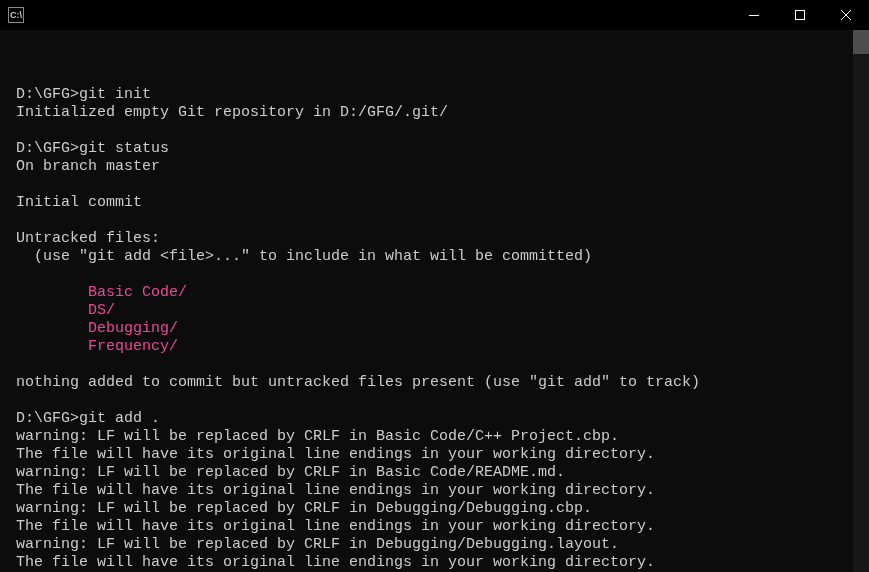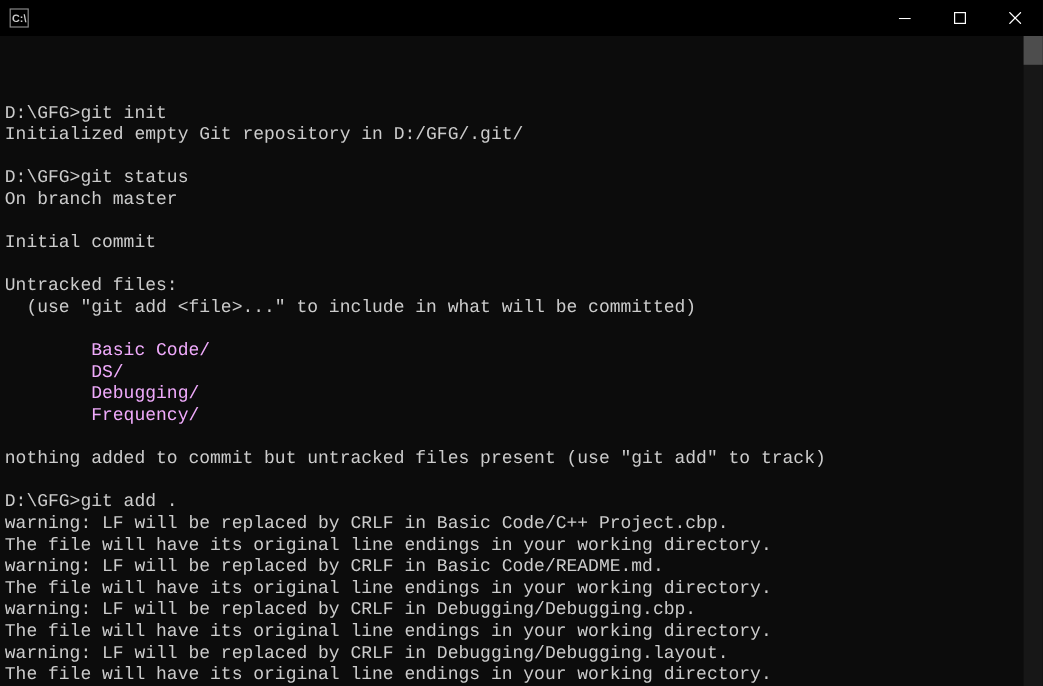--- a/index.html
+++ b/index.html
@@ -47,21 +47,21 @@
     }
     .win-btn {
       width: 46px;
       height: 100%;
       display: flex;
       align-items: center;
       justify-content: center;
       cursor: pointer;
     }
     .terminal {
-      padding: 2px 4px;
+      padding: 2px 16px;
       white-space: pre;
       overflow-y: auto;
       height: calc(100% - 30px);
       position: relative;
     }
     .scrollbar {
       position: absolute;
       right: 0;
       top: 0;
       width: 16px;
@@ -69,21 +69,21 @@
       background: #171717;
     }
     .scrollbar-thumb {
       position: absolute;
       top: 0;
       right: 0;
       width: 16px;
       height: 24px;
       background: #4d4d4d;
     }
-    .red { color: #f0abfc; }
+    .red { color: #ec4899; }
     .line { min-height: 18px; }
   </style>
 </head>
 <body>
 
 <div class="titlebar">
   <div class="titlebar-left">
     <div class="cmd-icon">C:\</div>
   </div>
   <div class="window-controls">

